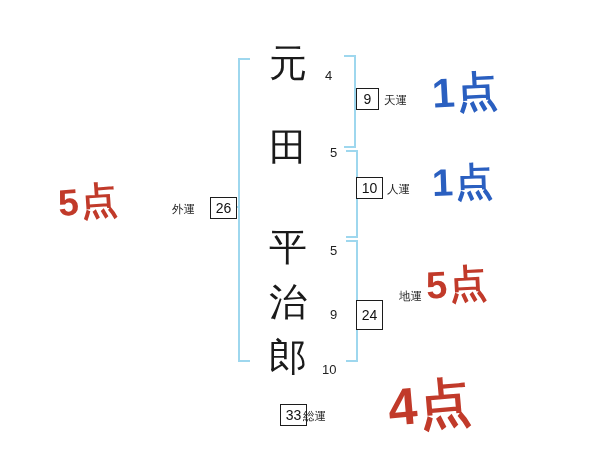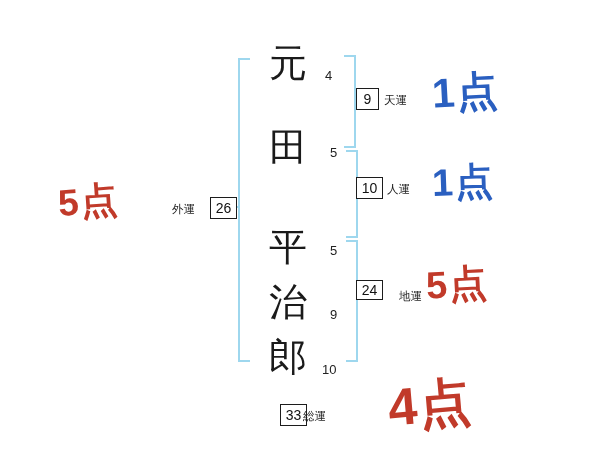--- a/index.html
+++ b/index.html
@@ -84,21 +84,21 @@
 
   <div class="abs bracket bracket-right" style="left:344px;top:55px;width:10px;height:89px;"></div>
   <div class="abs num-box" style="left:356px;top:88px;width:23px;height:22px;">9</div>
   <div class="abs box-label" style="left:384px;top:93px;text-align:center;">天運</div>
 
   <div class="abs bracket bracket-right" style="left:346px;top:150px;width:10px;height:84px;"></div>
   <div class="abs num-box" style="left:356px;top:177px;width:27px;height:22px;">10</div>
   <div class="abs box-label" style="left:387px;top:182px;text-align:center;">人運</div>
 
   <div class="abs bracket bracket-right" style="left:346px;top:240px;width:10px;height:118px;"></div>
-  <div class="abs num-box" style="left:356px;top:280px;width:27px;height:20px;">24</div>
+  <div class="abs num-box" style="left:356px;top:300px;width:27px;height:30px;">24</div>
   <div class="abs box-label" style="left:387px;top:289px;margin-left:12px;">地運</div>
 
   <div class="abs num-box" style="left:280px;top:404px;width:27px;height:22px;">33</div>
   <div class="abs box-label" style="left:303px;top:409px;">総運</div>
 
   <div class="abs score score-red" style="left:58px;top:183px;font-size:37px;transform:rotate(-4deg);">5点</div>
   <div class="abs score score-blue" style="left:432px;top:72px;font-size:41px;transform:rotate(-3deg);">1点</div>
   <div class="abs score score-blue" style="left:432px;top:163px;font-size:38px;transform:rotate(-2deg);">1点</div>
   <div class="abs score score-red" style="left:426px;top:265px;font-size:38px;transform:rotate(-3deg);">5点</div>
   <div class="abs score score-red" style="left:388px;top:378px;font-size:52px;transform:rotate(-5deg);">4点</div>

